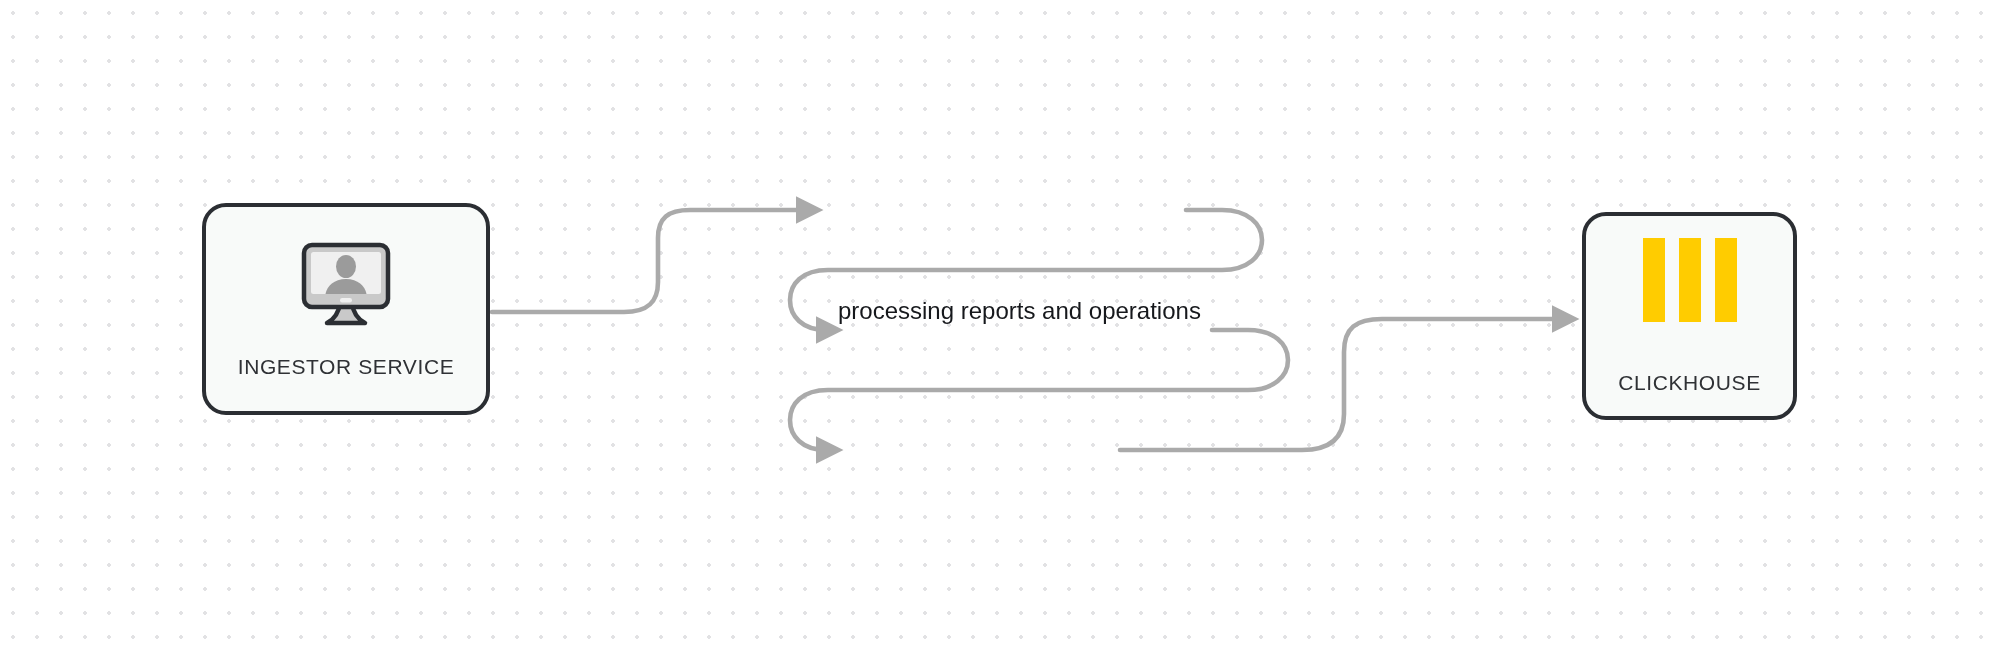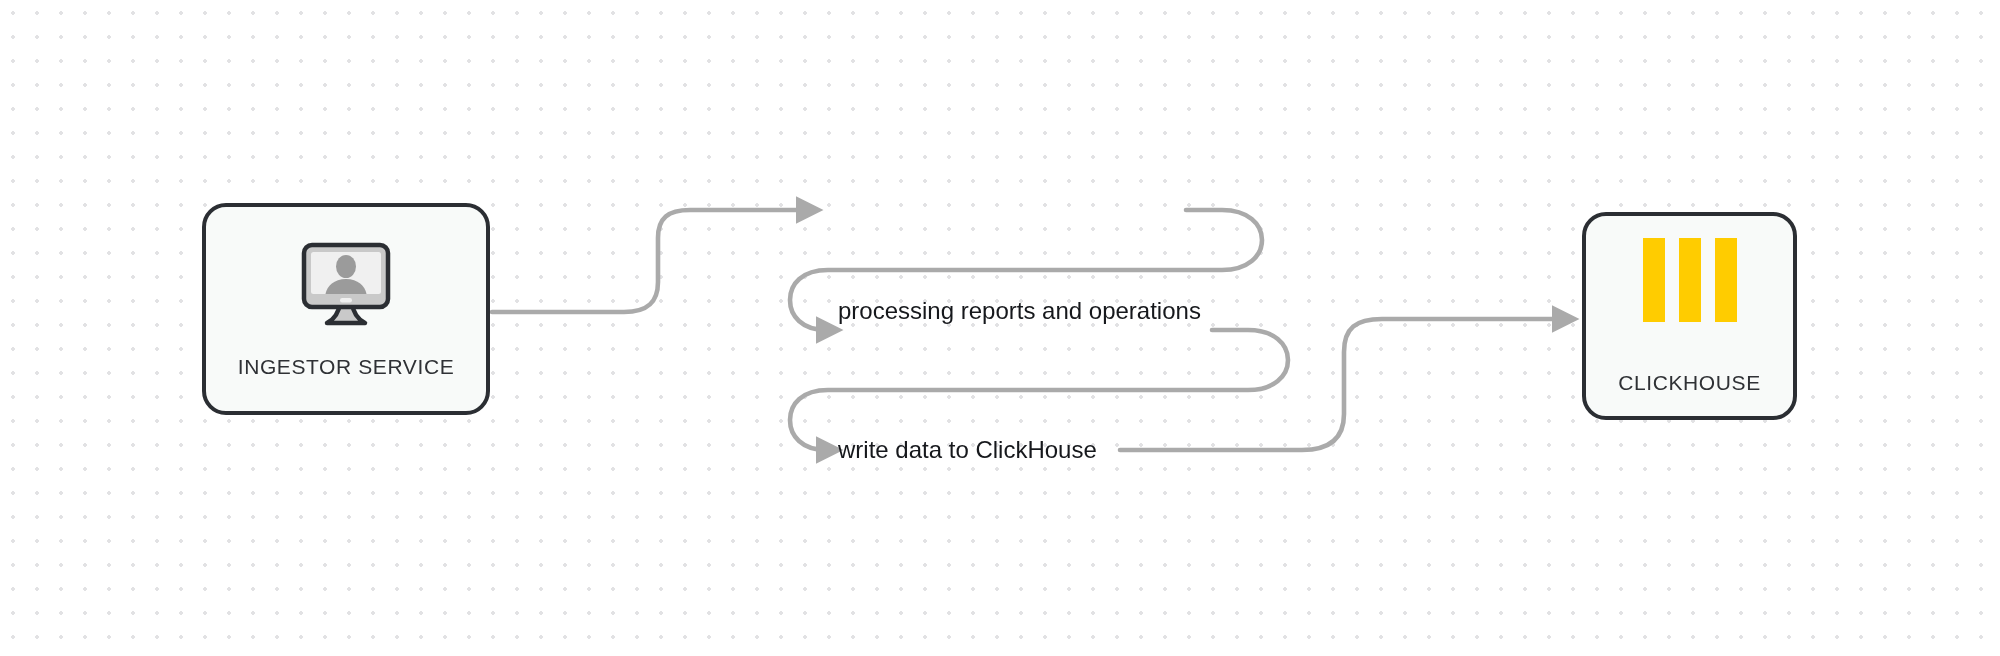--- a/index.html
+++ b/index.html
@@ -153,15 +153,14 @@
   <div class="node" id="node-clickhouse">
     <span class="node-icon ch-bars">
       <span class="ch-bar"></span>
       <span class="ch-bar"></span>
       <span class="ch-bar"></span>
     </span>
     <span class="node-label">CLICKHOUSE</span>
   </div>
 
   <div class="edge-label" id="edge-label-2">processing reports and operations</div>
-  <div class="edge-label" id="edge-label-3">write data to ClickHouse</div>
 
 </div>
 
 </body></html>

